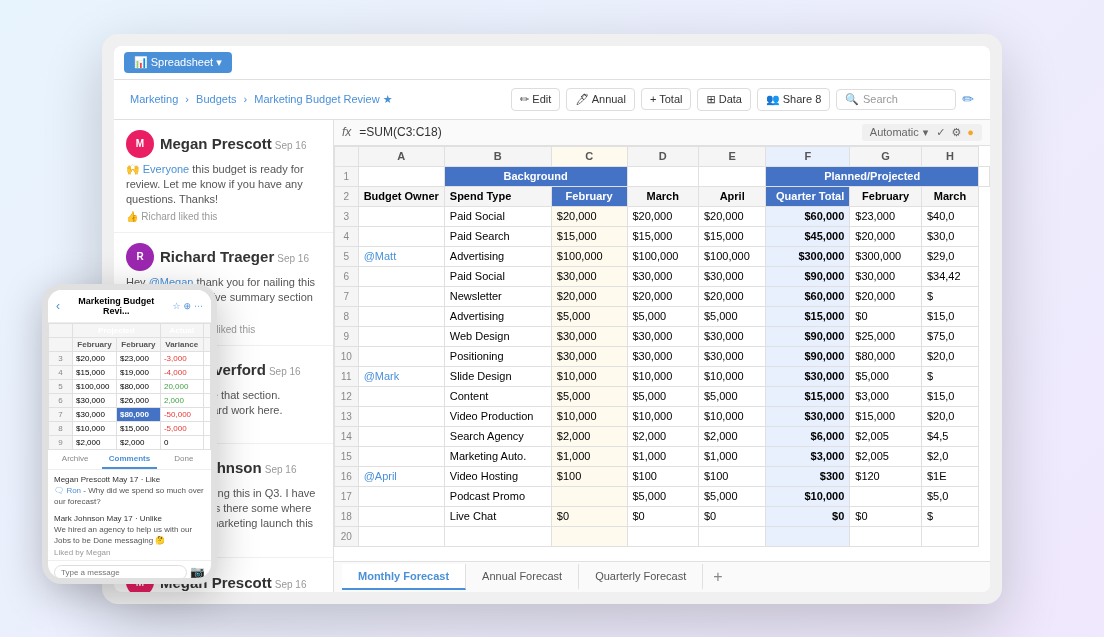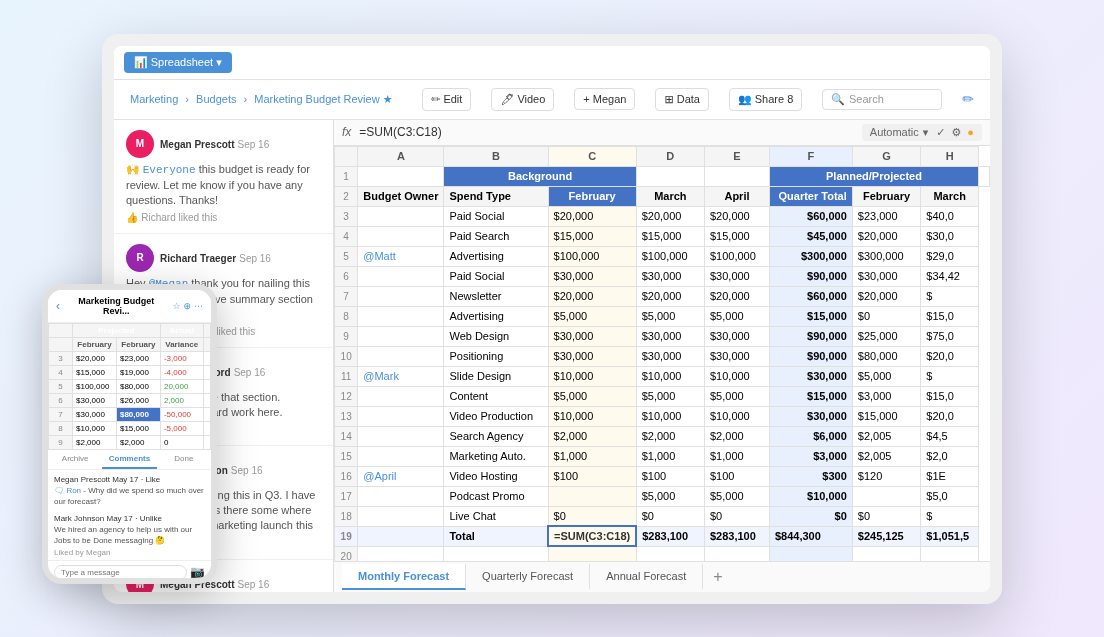--- a/index.html
+++ b/index.html
@@ -48,21 +48,21 @@
 
     .breadcrumb {
       font-size: 11px;
       color: #666;
       flex: 1;
     }
     .breadcrumb span { color: #4a90d9; }
 
     .toolbar-buttons {
       display: flex;
-      gap: 20px;
+      gap: 6px;
       align-items: center;
     }
 
     .toolbar-btn {
       display: flex;
       align-items: center;
       gap: 4px;
       padding: 4px 8px;
       border: 1px solid #ddd;
       border-radius: 4px;
@@ -123,24 +123,24 @@
       border-radius: 50%;
       display: flex;
       align-items: center;
       justify-content: center;
       font-size: 10px;
       font-weight: bold;
       color: #fff;
       flex-shrink: 0;
     }
 
-    .comment-name { font-weight: 600; color: #333; font-size: 10px; }
+    .comment-name { font-weight: 600; color: #333; font-size: 15px; }
     .comment-date { color: #999; font-size: 10px; }
     .comment-text { color: #555; font-size: 11px; line-height: 1.4; }
-    .comment-mention { color: #4a90d9; font-weight: 500; font-family: Liberation Mono, monospace; }
+    .comment-mention { color: #4a90d9; font-weight: 500; }
     .like-text { color: #999; font-size: 10px; margin-top: 3px; }
     .like-icon { color: #4a90d9; }
 
     
     .spreadsheet-area {
       flex: 1;
       display: flex;
       flex-direction: column;
       overflow: hidden;
     }
@@ -537,22 +537,22 @@
       <div class="breadcrumb">
         <span>Marketing</span>
         <span class="nav-sep"> › </span>
         <span>Budgets</span>
         <span class="nav-sep"> › </span>
         <span>Marketing Budget Review</span>
         <span class="star-icon"> ★</span>
       </div>
       <div class="toolbar-buttons">
         <button class="toolbar-btn">✏ Edit</button>
-        <button class="toolbar-btn">🖊 Video</button>
-        <button class="toolbar-btn">+ Megan</button>
+        <button class="toolbar-btn">🖊 Annual</button>
+        <button class="toolbar-btn">+ Total</button>
         <button class="toolbar-btn">⊞ Data</button>
         <button class="toolbar-btn share-btn">👥 Share 8</button>
         <div class="search-box">
           <span>🔍</span>
           <span>Search</span>
         </div>
         <span style="color:#4a90d9;font-size:14px;">✏</span>
       </div>
     </div>
 
@@ -843,48 +843,37 @@
                   <td class="row-num">18</td>
                   <td></td>
                   <td>Live Chat</td>
                   <td style="background: rgba(255, 240, 200, 0.3);">$0</td>
                   <td>$0</td>
                   <td>$0</td>
                   <td style="background: rgb(232, 240, 254); font-weight: 600; text-align: right;">$0</td>
                   <td>$0</td>
                   <td>$</td>
                 </tr>
-                <tr class="total-row">
-                  <td class="row-num">19</td>
-                  <td></td>
-                  <td>Total</td>
-                  <td class="formula-cell" style="background: rgba(255, 240, 200, 0.3);">=SUM(C3:C18)</td>
-                  <td>$283,100</td>
-                  <td>$283,100</td>
-                  <td style="background: rgb(232, 240, 254); font-weight: 600;">$844,300</td>
-                  <td>$245,125</td>
-                  <td>$1,051,5</td>
-                </tr>
                 <tr>
                   <td class="row-num">20</td>
                   <td></td>
                   <td></td>
                   <td style="background: rgba(255, 240, 200, 0.3);"></td>
                   <td></td>
                   <td></td>
                   <td style="background: rgb(232, 240, 254); font-weight: 600; text-align: right;"></td>
                   <td></td>
                   <td></td>
                 </tr>
               </tbody>
           </table>
         </div>
 
         <div class="sheet-tabs">
           <div class="sheet-tab active">Monthly Forecast</div>
+          <div class="sheet-tab">Annual Forecast</div>
           <div class="sheet-tab">Quarterly Forecast</div>
-          <div class="sheet-tab">Annual Forecast</div>
           <div class="add-sheet-btn">+</div>
         </div>
       </div>
     </div>
   </div>
 </div>
 
 </body></html>

